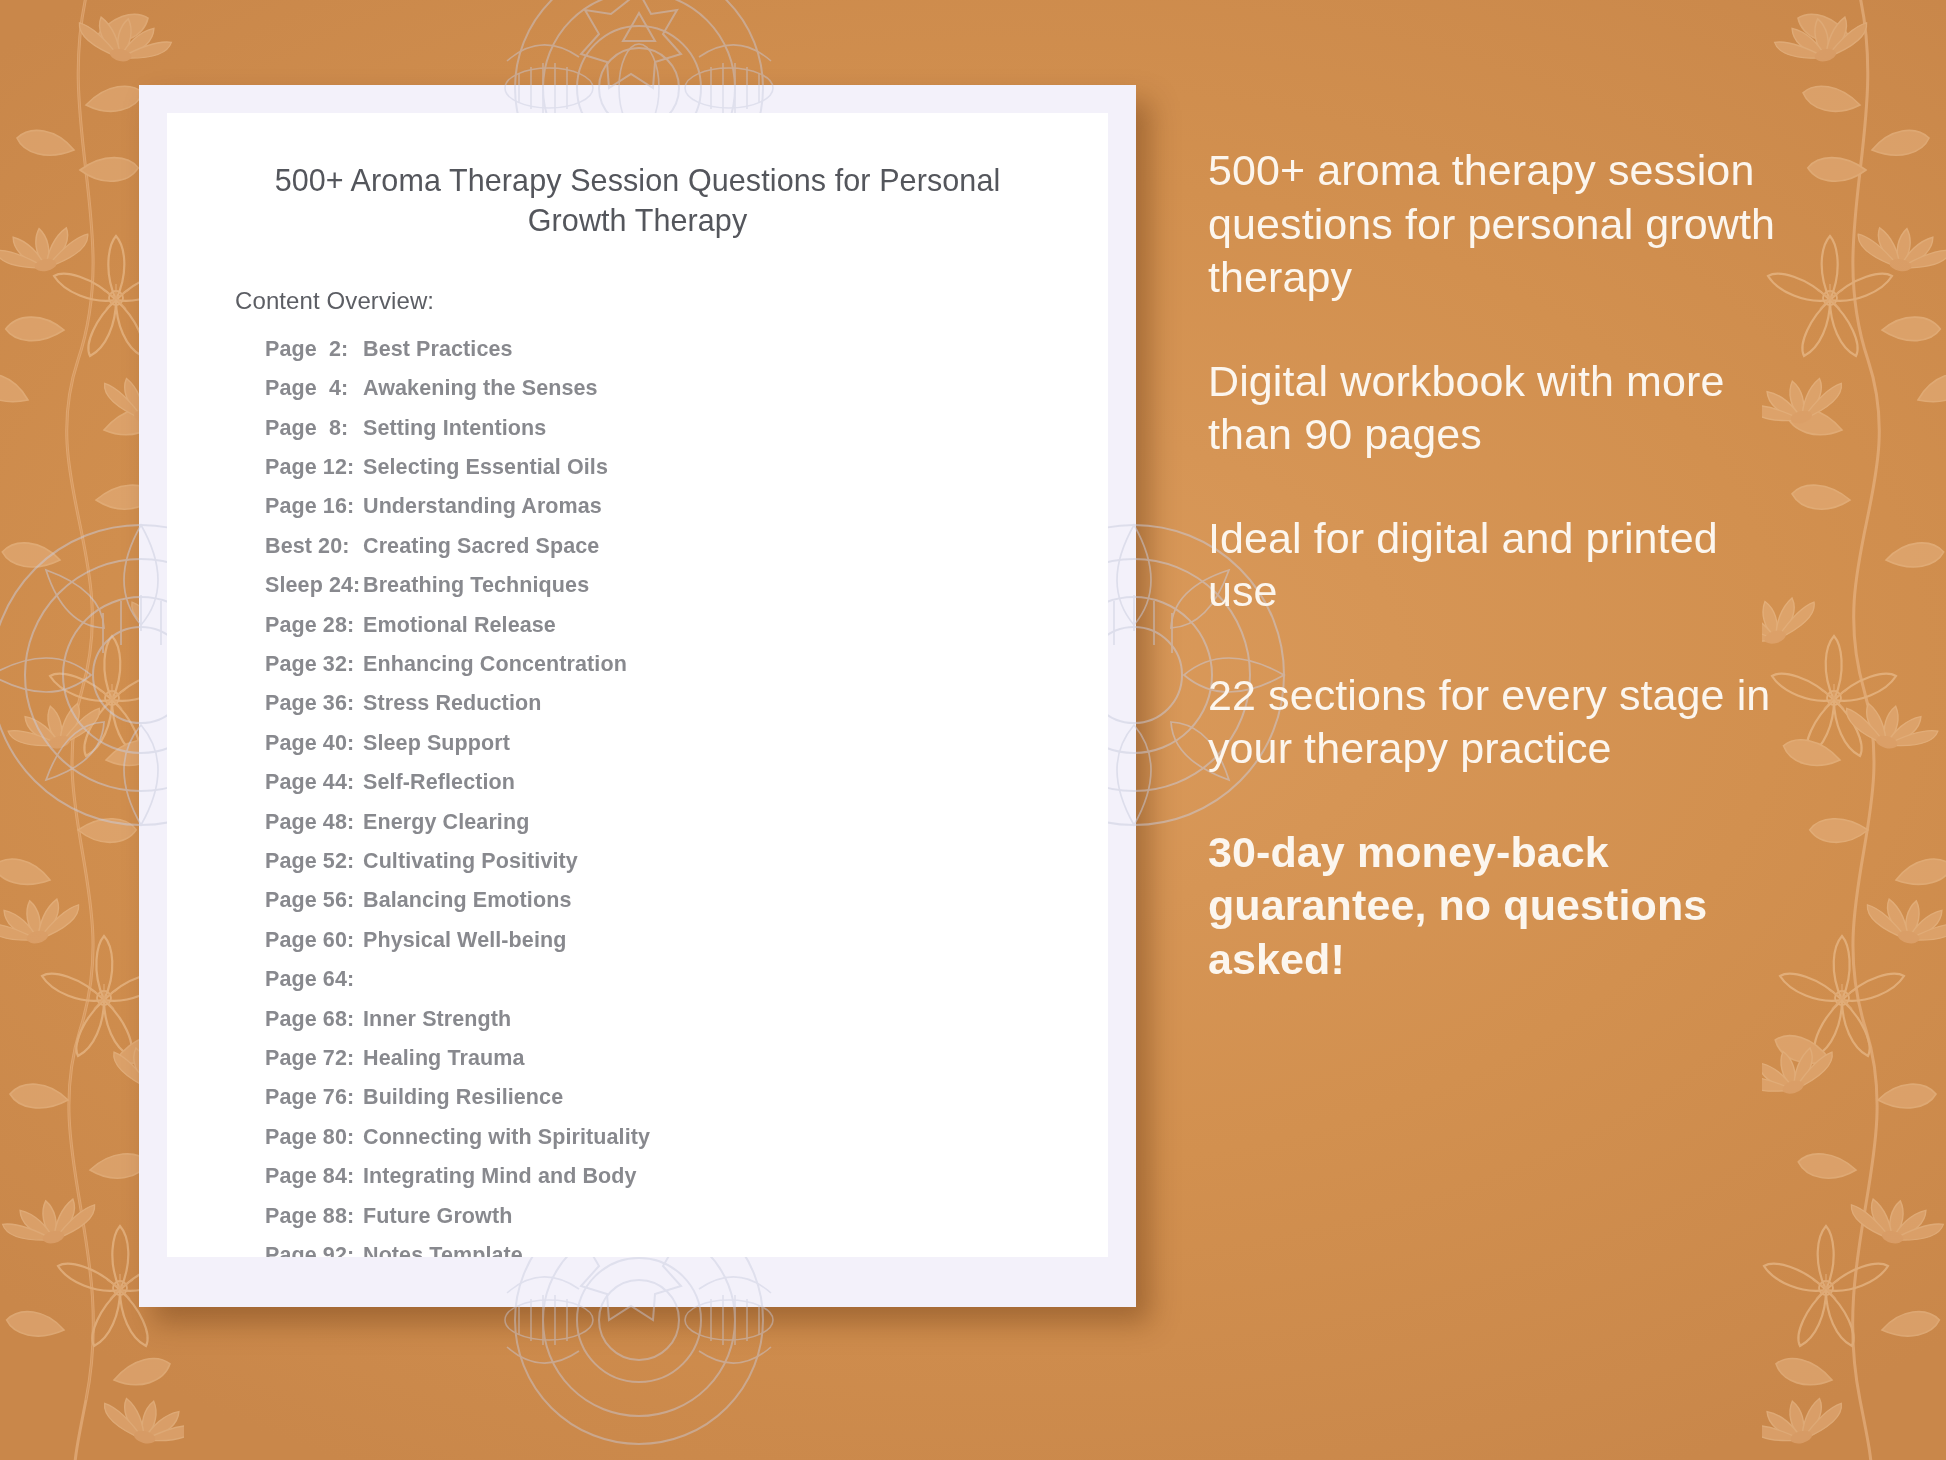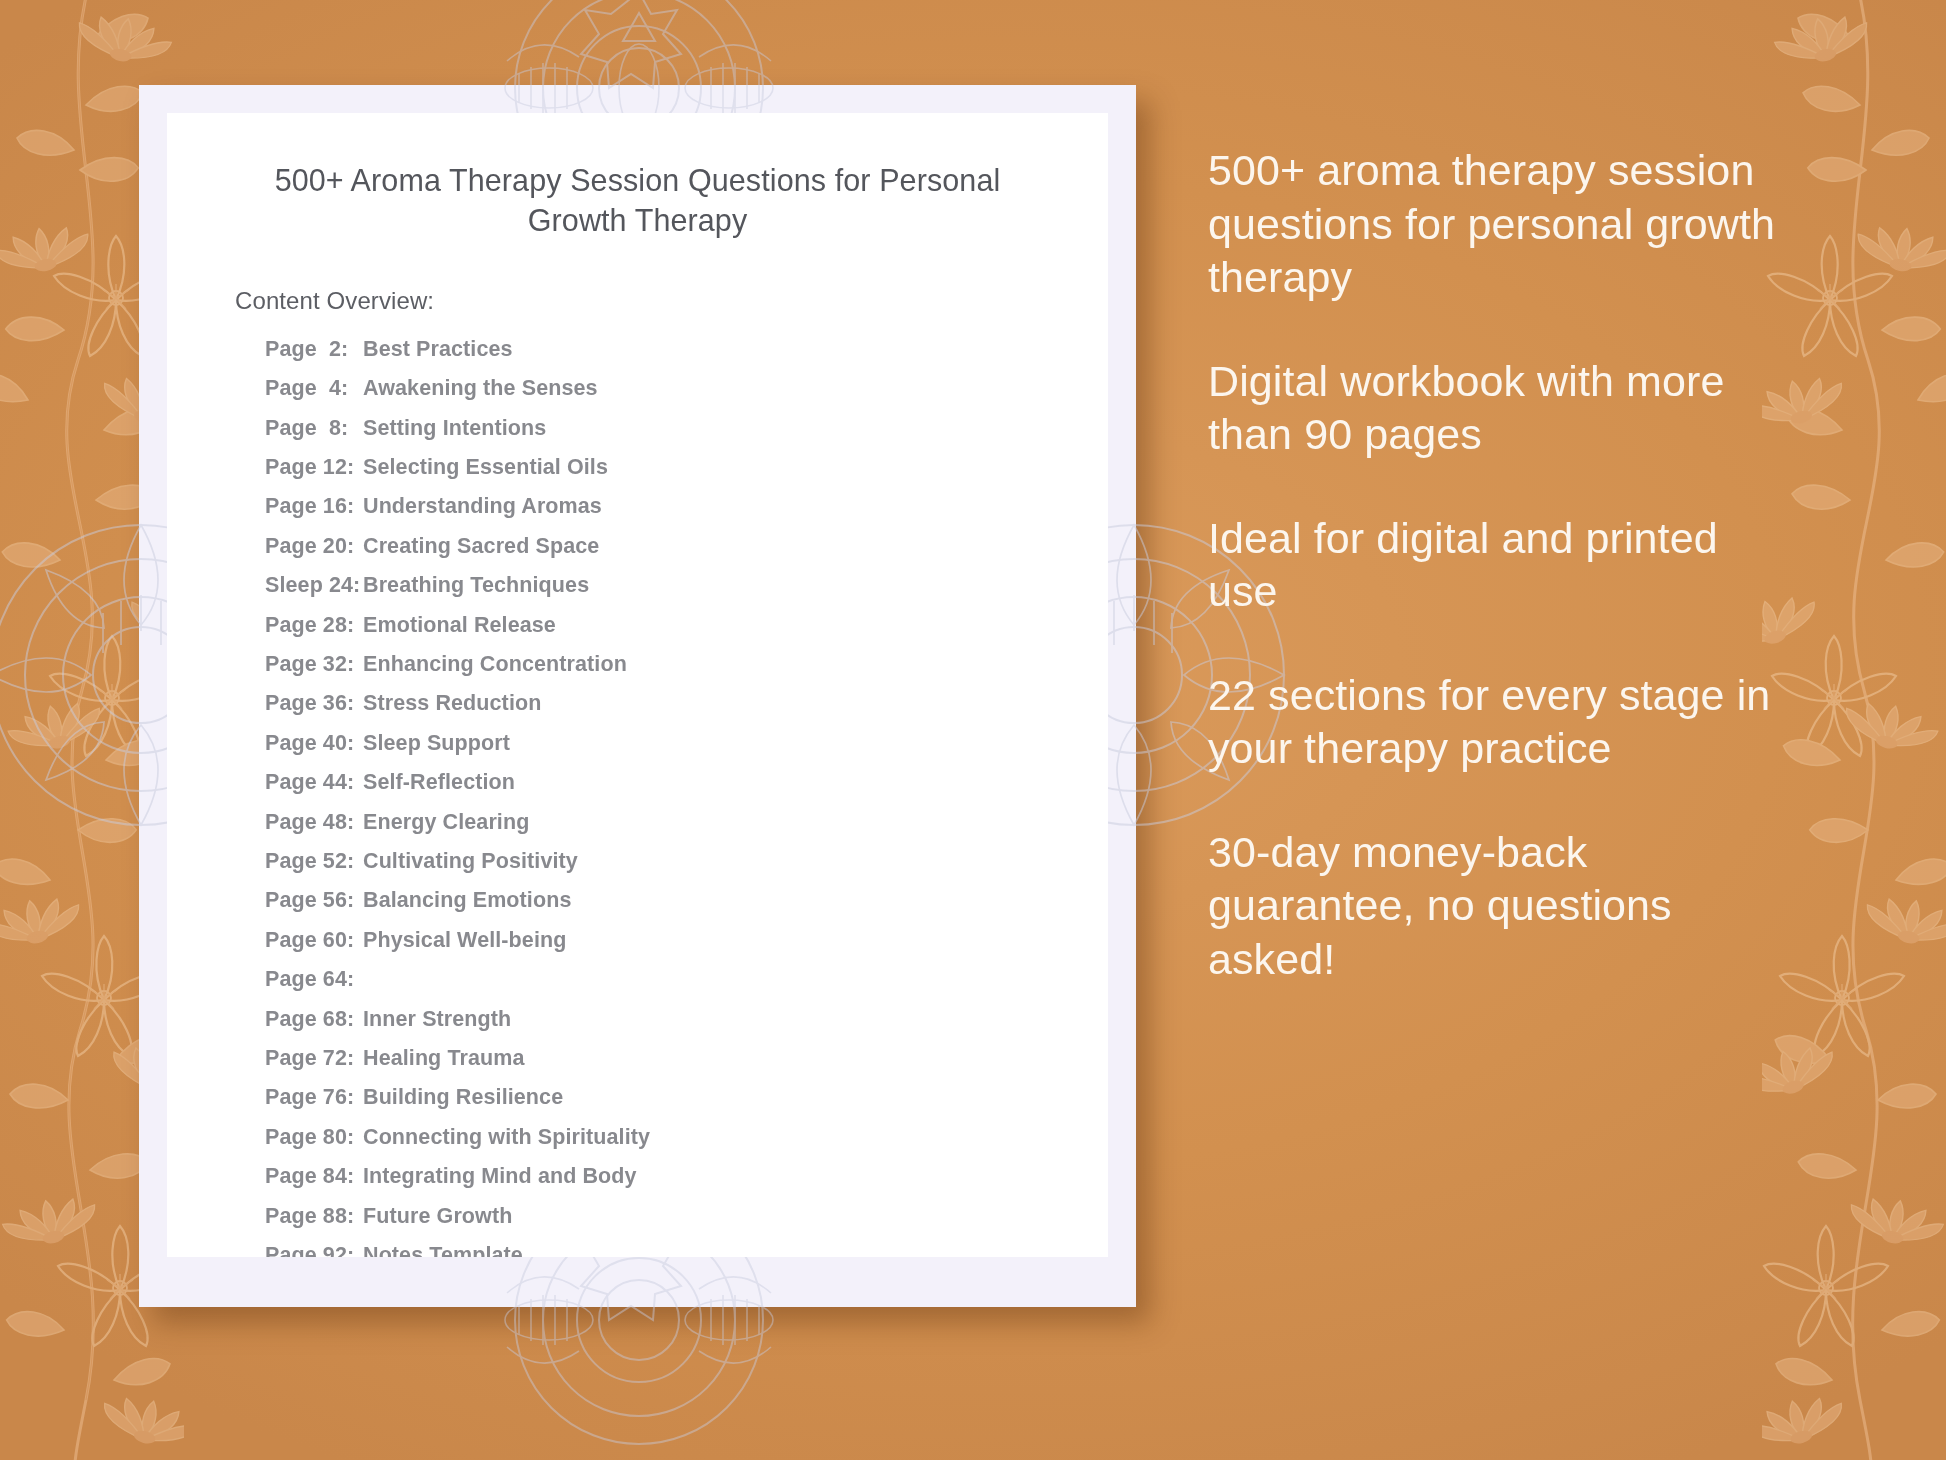--- a/index.html
+++ b/index.html
@@ -89,21 +89,21 @@
     width:585px;
   }
   #promo p {
     color:#FCF6EE;
     font-size:43px;
     font-weight:400;
     line-height:1.245;
     letter-spacing:.1px;
     margin-bottom:50px;
   }
-  #promo p:last-child { margin-bottom:12px; }
+  #promo p:last-child { margin-bottom:12px;font-weight:bold; }
 </style>
 </head>
 <body>
 
 <div id="bg"></div>
 
 <div class="vine left">
   <svg viewBox="0 0 190 1460" preserveAspectRatio="none" xmlns="http://www.w3.org/2000/svg">
     <defs>
       <g id="leaf-l">
@@ -325,21 +325,21 @@
         </li>
         <li>
           <span class="pg">Page 12:</span>
           <span class="tt">Selecting Essential Oils</span>
         </li>
         <li>
           <span class="pg">Page 16:</span>
           <span class="tt">Understanding Aromas</span>
         </li>
         <li>
-          <span class="pg">Page 20:</span>
+          <span class="pg">Best 20:</span>
           <span class="tt">Creating Sacred Space</span>
         </li>
         <li>
           <span class="pg">Sleep 24:</span>
           <span class="tt">Breathing Techniques</span>
         </li>
         <li>
           <span class="pg">Page 28:</span>
           <span class="tt">Emotional Release</span>
         </li>

